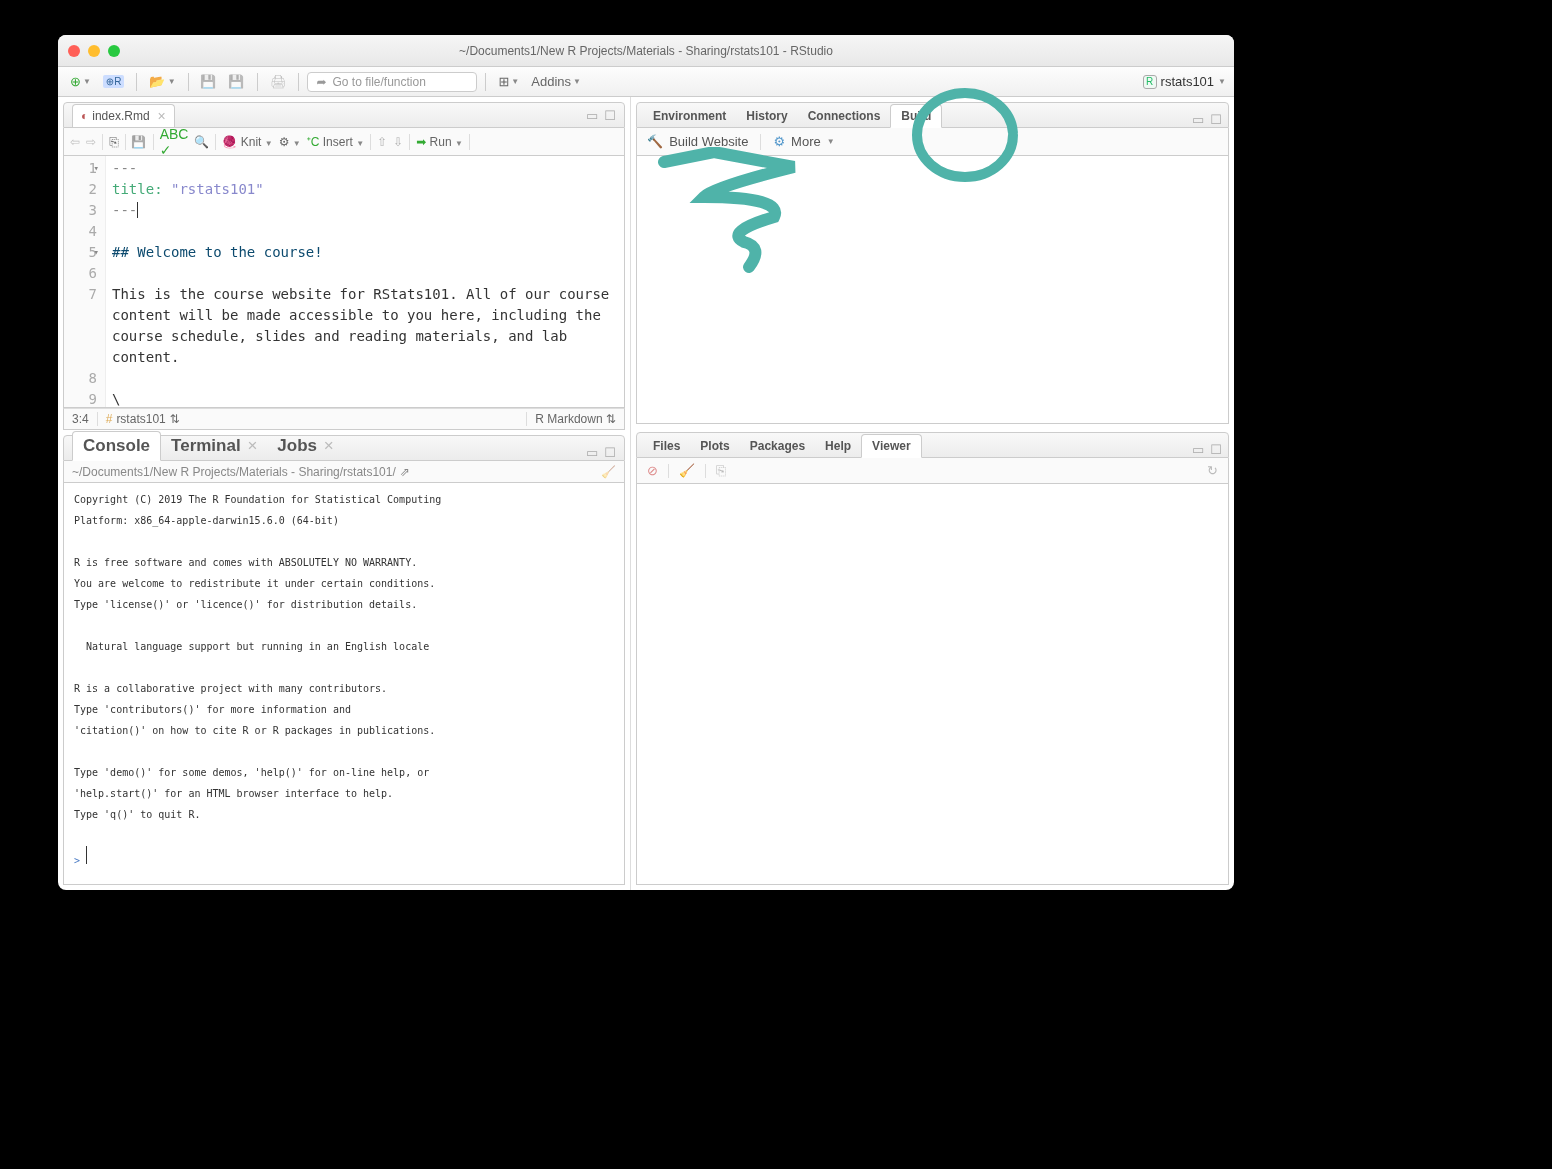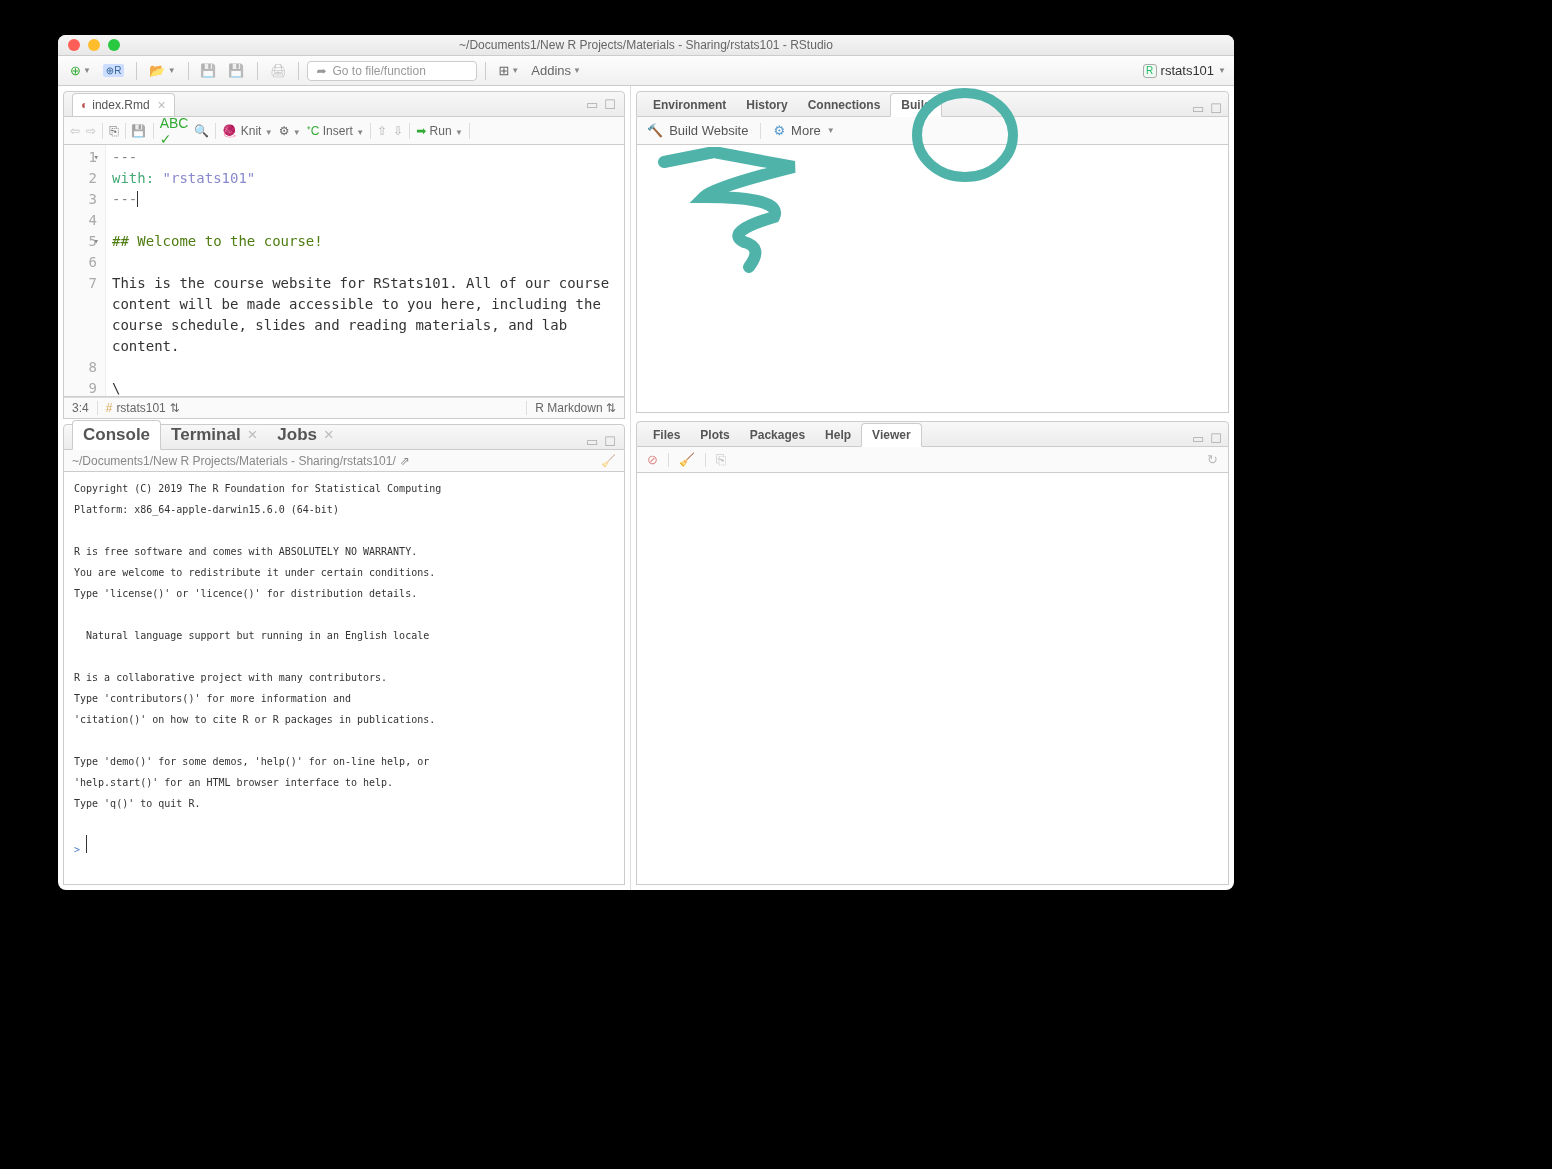--- a/index.html
+++ b/index.html
@@ -1,18 +1,18 @@
 <!DOCTYPE html>
 <html><head>
 <meta charset="utf-8">
 <style>
 * { box-sizing: border-box; margin: 0; padding: 0; }
 body { background: #000; font-family: "Lucida Grande", -apple-system, sans-serif; font-size: 13px; color: #333; width: 1552px; height: 1169px; position: relative; }
 .window { position: absolute; top: 35px; left: 58px; width: 1176px; height: 855px; background: #fff; border-radius: 8px; box-shadow: 0 10px 40px rgba(0,0,0,0.5); overflow: hidden; display: flex; flex-direction: column; }
-.titlebar { height: 21px; background: linear-gradient(#f6f6f6,#e8e8e8); border-bottom: 1px solid #ccc; display: flex; align-items: center; padding: 0 10px; position: relative; }
+.titlebar { height: 32px; background: linear-gradient(#f6f6f6,#e8e8e8); border-bottom: 1px solid #ccc; display: flex; align-items: center; padding: 0 10px; position: relative; }
 .traffic { display: flex; gap: 8px; }
 .traffic span { width: 12px; height: 12px; border-radius: 50%; display: inline-block; }
 .tl-red { background: #ff5f57; } .tl-yel { background: #ffbd2e; } .tl-grn { background: #28c940; }
 .titlebar-text { position: absolute; left: 0; right: 0; text-align: center; font-size: 12px; color: #666; }
 .toolbar { height: 30px; background: linear-gradient(#fdfdfd,#f0f0f0); border-bottom: 1px solid #ccc; display: flex; align-items: center; padding: 0 8px; gap: 4px; }
 .tb-btn { padding: 2px 4px; color: #666; cursor: pointer; display: inline-flex; align-items: center; gap: 2px; }
 .tb-sep { width: 1px; height: 18px; background: #ccc; margin: 0 4px; }
 .goto { display: flex; align-items: center; gap: 6px; border: 1px solid #ccc; border-radius: 4px; padding: 2px 8px; width: 170px; color: #999; background: #fff; font-size: 12px; }
 .project { margin-left: auto; display: flex; align-items: center; gap: 4px; color: #333; font-size: 13px; }
 .project .ricon { width: 14px; height: 14px; border: 1px solid #aaa; border-radius: 3px; display: inline-flex; align-items: center; justify-content: center; font-size: 10px; color: #2b6; background: #f0f9f4; }
@@ -26,21 +26,21 @@
 .editbar { height: 28px; border: 1px solid #ccc; border-top: none; display: flex; align-items: center; padding: 0 6px; gap: 6px; font-size: 12px; color: #666; background: #fafafa; }
 .editbar .sep { width: 1px; height: 16px; background: #ddd; }
 .editor { flex: 0 0 252px; border: 1px solid #ccc; border-top: none; display: flex; font-family: Menlo, Monaco, monospace; font-size: 14px; line-height: 21px; overflow: hidden; }
 .gutter { width: 42px; text-align: right; padding: 2px 8px 2px 2px; color: #aaa; background: #fafafa; border-right: 1px solid #eee; }
 .gutter .ln { height: 21px; position: relative; }
 .gutter .fold { position: absolute; right: -2px; font-size: 9px; color: #888; }
 .code { flex: 1; padding: 2px 6px; white-space: pre-wrap; }
 .code .yaml { color: #888; }
 .code .key { color: #4a7; }
 .code .str { color: #88c; }
-.code .hd { color: #4d7c0f; }
+.code .hd { color: #0c4a6e; }
 .statusbar { height: 22px; border: 1px solid #ccc; border-top: 1px solid #ddd; display: flex; align-items: center; font-size: 12px; color: #666; background: #fafafa; }
 .statusbar .pos { padding: 0 8px; border-right: 1px solid #ddd; }
 .statusbar .chunk { padding: 0 8px; display: flex; align-items: center; gap: 4px; }
 .statusbar .lang { margin-left: auto; padding: 0 8px; border-left: 1px solid #ddd; }
 .constabs { height: 26px; background: linear-gradient(#f8f8f8,#ececec); border: 1px solid #ccc; border-radius: 4px 4px 0 0; display: flex; align-items: flex-end; padding: 0 8px; }
 .constabs .tab { padding: 4px 10px; font-size: 17px; font-weight: bold; color: #555; cursor: pointer; }
 .constabs .tab.active { background: #fff; border: 1px solid #ccc; border-bottom: 1px solid #fff; border-radius: 4px 4px 0 0; margin-bottom: -1px; }
 .constabs .close { color: #bbb; margin-left: 2px; font-weight: normal; }
 .conspath { height: 22px; border: 1px solid #ccc; border-top: none; display: flex; align-items: center; padding: 0 8px; font-size: 12px; color: #888; background: #fafafa; }
 .console { flex: 1; border: 1px solid #ccc; border-top: none; padding: 6px 10px; font-family: Menlo, Monaco, monospace; font-size: 10px; line-height: 21px; white-space: pre-wrap; overflow: hidden; }
@@ -154,21 +154,21 @@
               <div class="ln">3</div>
               <div class="ln">4</div>
           <div class="ln">5<span class="fold">▾</span></div>
           <div class="ln">6</div>
               <div class="ln">7</div>
           <div class="ln" style="height:63px"></div>
           <div class="ln">8</div>
               <div class="ln">9</div>
         </div>
         <div class="code"><span class="yaml">---</span>
-<span class="key">with:</span><span class="str"> "rstats101"</span>
+<span class="key">title:</span><span class="str"> "rstats101"</span>
 <span class="yaml">---</span><span style="border-left:1px solid #333;height:18px"></span>
 
 <span class="hd">## Welcome to the course!</span>
 
 <span>This is the course website for RStats101. All of our course content will be made accessible to you here, including the course schedule, slides and reading materials, and lab content.</span>
 
 <span>\</span>
 </div>
       </div>
       <div class="statusbar">

